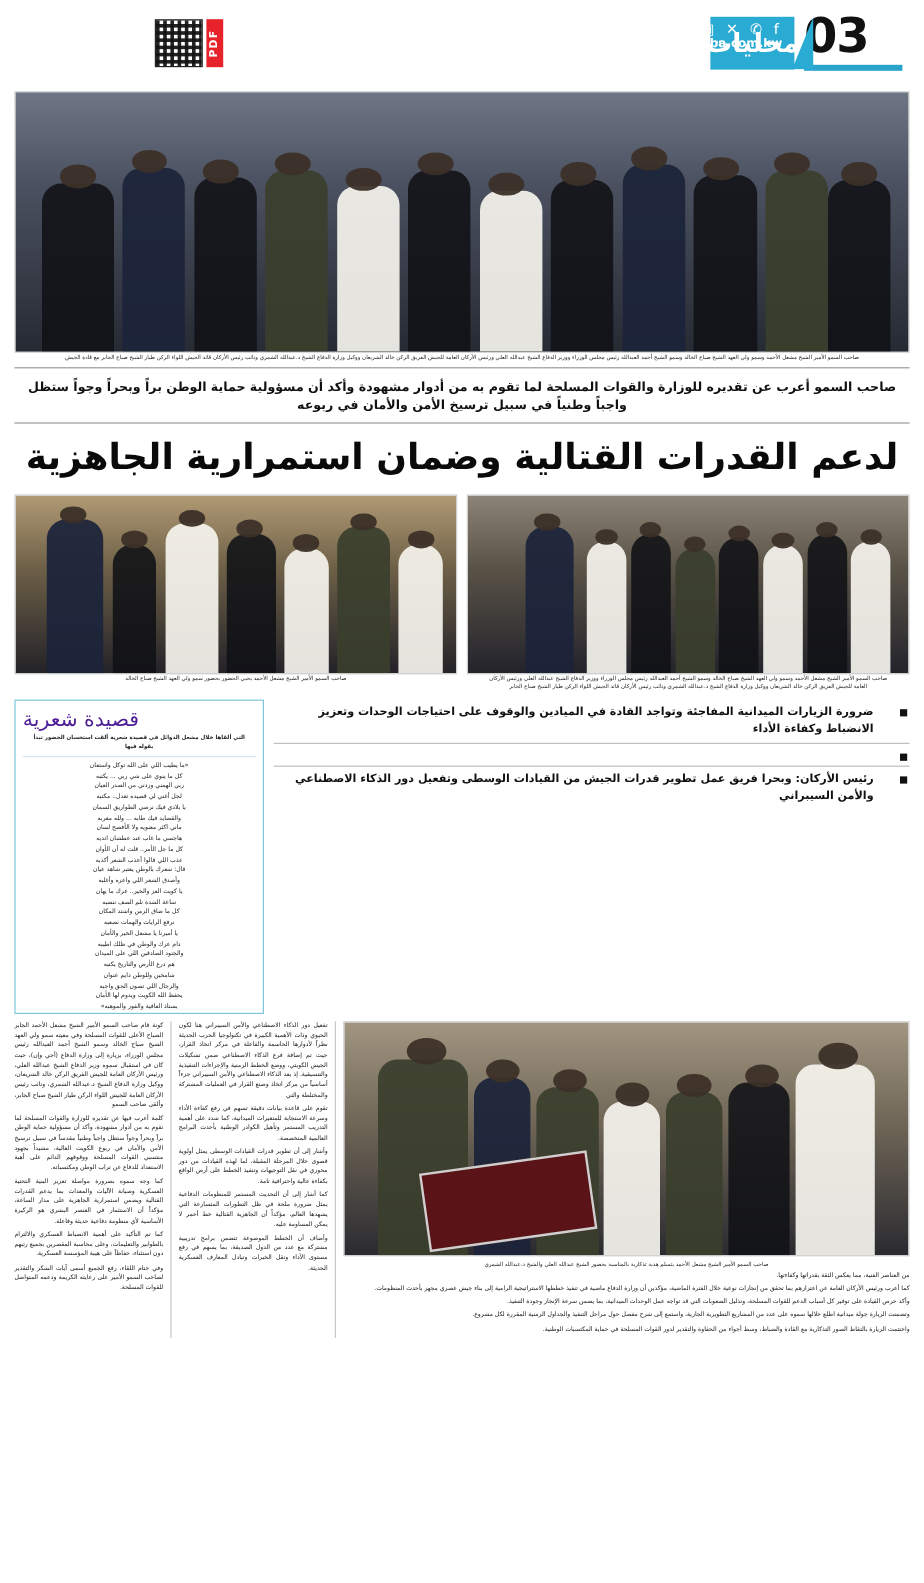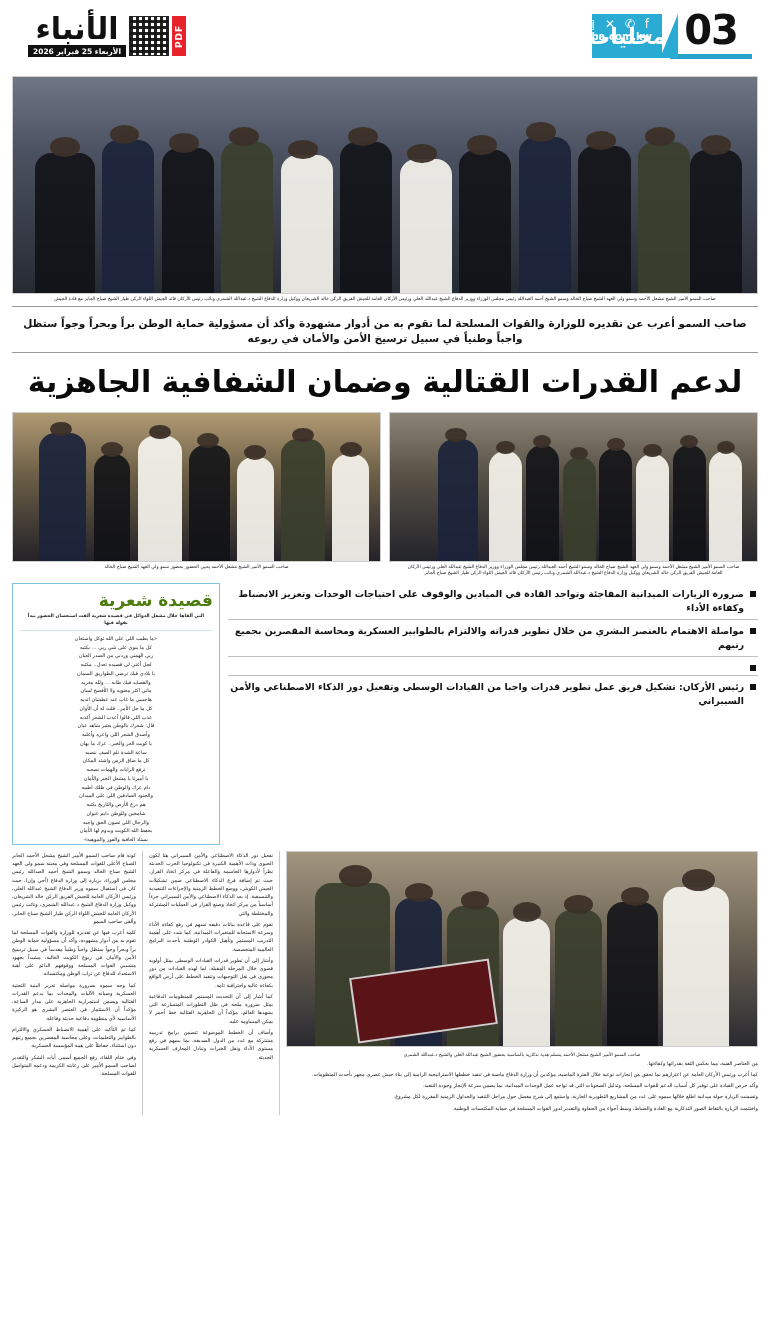--- a/index.html
+++ b/index.html
@@ -10,21 +10,21 @@
     color:#111; overflow:hidden; position:relative;
   }
 
   
   .masthead {
     position:relative; height:72px; width:770px;
     display:flex; align-items:center;
   }
   .page-num {
     position:absolute; right:18px; top:10px;
-    width:82px; text-align:center;
+    width:82px; text-align:left;
   }
   .page-num-txt {
     font-size:40px; font-weight:900; letter-spacing:-1px;
     color:#111; line-height:1; font-family:"DejaVu Sans",sans-serif;
   }
   .page-num-rule { height:5px; background:#29a3cc; margin-top:4px; }
 
   .banner {
     position:absolute; right:108px; left:592px; top:14px; height:44px;
     background:#29abd4; display:flex; align-items:center; justify-content:center;
@@ -107,33 +107,33 @@
     height:150px; border:1px solid #cfcfcf;
     background:linear-gradient(#8c8476 0%,#5a5347 40%,#23232b 100%);
     position:relative; overflow:hidden;
   }
   .photo-mid.b { background:linear-gradient(#b09a74 0%,#6f6148 40%,#232228 100%); }
 
   
   .band { display:flex; padding:6px 12px 0 12px; gap:8px; }
   .bullets { flex:1; }
   .bullet {
-    display:flex; align-items:flex-start; gap:6px;
+    display:flex; align-items:flex-start; gap:22px;
     border-bottom:1px solid #bfbfbf; padding:4px 2px 4px 2px;
     font-size:9.3px; font-weight:700; line-height:1.5; color:#111;
   }
   .bullet:last-child { border-bottom:none; }
   .bsq { width:6px; height:6px; background:#111; margin-top:4px; flex:0 0 auto; }
 
   .poembox {
     width:208px; border:1px solid #7fc6dd; background:#fff;
     padding:4px 6px 0 6px; align-self:flex-start;
   }
   .poem-title {
-    text-align:right; font-size:17px; font-weight:700; color:#4d7c0f;
+    text-align:left; font-size:17px; font-weight:400; color:#4c1d95;
     padding:2px 0 3px 0;
   }
   .poem-sub {
     text-align:center; font-size:4.6px; font-weight:700; line-height:1.5;
     color:#222; padding:0 2px 3px 2px; border-bottom:1px solid #cfe7ef;
   }
   .poem-lines { padding-top:3px; }
   .poem-line {
     text-align:center; font-size:5.1px; line-height:1.72; color:#1a1a1a;
     letter-spacing:.2px;
@@ -178,24 +178,20 @@
   </div>
 
   <div class="social">
     <div class="social-icons">f ✆ ✕ ▣</div>
     <div class="social-url">alanba.com.kw</div>
   </div>
 
   <div class="brandbox">
     <div class="pdf-tag">PDF</div>
     <div class="qr"></div>
-    <div class="logo-wrap">
-      <div class="logo-ar">الأنباء</div>
-      <div class="logo-date">الأربعاء 25 فبراير 2026</div>
-    </div>
   </div>
 </div>
 
 <div class="photo photo-hero">
   <div class="wall" style="background:linear-gradient(180deg,#6e7686 0%,#4b5160 35%,#262a33 100%)"></div>
   <div class="ph-figures">
     <div class="sil" style="right:2%;width:7%;height:66%;"></div>
     <div class="sil sil-g" style="right:9%;width:7%;height:70%;"></div>
     <div class="sil" style="right:17%;width:7%;height:68%;"></div>
     <div class="sil sil-k" style="right:25%;width:7%;height:72%;"></div>
@@ -220,21 +216,21 @@
     <div class="sil-h" style="right:83%;bottom:69%;width:4%;height:9%;"></div>
     <div class="sil-h" style="right:91%;bottom:63%;width:4%;height:9%;"></div>
   </div>
 </div>
 <div class="cap">صاحب السمو الأمير الشيخ مشعل الأحمد وسمو ولي العهد الشيخ صباح الخالد وسمو الشيخ أحمد العبدالله رئيس مجلس الوزراء ووزير الدفاع الشيخ عبدالله العلي ورئيس الأركان العامة للجيش الفريق الركن خالد الشريعان ووكيل وزارة الدفاع الشيخ د.عبدالله الشمري ونائب رئيس الأركان قائد الجيش اللواء الركن طيار الشيخ صباح الجابر مع قادة الجيش</div>
 <div class="rule-thin"></div>
 <div class="subhead">صاحب السمو أعرب عن تقديره للوزارة والقوات المسلحة لما تقوم به من أدوار مشهودة وأكد أن مسؤولية حماية الوطن براً وبحراً وجواً ستظل واجباً وطنياً في سبيل ترسيخ الأمن والأمان في ربوعه</div>
 <div class="rule-thin"></div>
 
 <div class="headline">
-  <div class="headline-l2">لدعم القدرات القتالية وضمان الشفافية الجاهزية</div>
+  <div class="headline-l2">لدعم القدرات القتالية وضمان استمرارية الجاهزية</div>
 </div>
 
 <div class="row2">
   <div class="cell">
     <div class="photo-mid">
       <div class="sil sil-w" style="right:4%;width:9%;height:74%;"></div>
       <div class="sil" style="right:14%;width:9%;height:78%;"></div>
       <div class="sil sil-w" style="right:24%;width:9%;height:72%;"></div>
       <div class="sil" style="right:34%;width:9%;height:76%;"></div>
       <div class="sil sil-g" style="right:44%;width:9%;height:70%;"></div>
@@ -275,28 +271,24 @@
 
 <div class="band">
 
   <div class="bullets">
     <div class="bullet">
       <span class="bsq"></span>
       <span>ضرورة الزيارات الميدانية المفاجئة وتواجد القادة في الميادين والوقوف على احتياجات الوحدات وتعزيز الانضباط وكفاءة الأداء</span>
     </div>
     <div class="bullet">
       <span class="bsq"></span>
-      <span>مواصلة الاهتمام بالعنصر البشري من خلال تطوير قدراته والالتزام بالطوابير العسكرية ومحاسبة المقصرين بجميع رتبهم</span>
     </div>
     <div class="bullet">
       <span class="bsq"></span>
-    </div>
-    <div class="bullet">
-      <span class="bsq"></span>
-      <span>رئيس الأركان: تشكيل فريق عمل تطوير قدرات واجبا من القيادات الوسطى وتفعيل دور الذكاء الاصطناعي والأمن السيبراني</span>
+      <span>رئيس الأركان: وبحرا فريق عمل تطوير قدرات الجيش من القيادات الوسطى وتفعيل دور الذكاء الاصطناعي والأمن السيبراني</span>
     </div>
   </div>
 
   <div class="poembox">
     <div class="poem-title">قصيدة شعرية</div>
     <div class="poem-sub">التي ألقاها خلال مشعل الدوائل في قصيدة شعرية ألقت استحسان الحضور تبدأ بقوله فيها</div>
     <div class="poem-lines">
       <div class="poem-line">«ما يطيب اللي على الله توكل واستعان</div>
       <div class="poem-line">كل ما ينوي على شي ربي ... يكتبه</div>
       <div class="poem-line">ربي الهمني وزدني من الصدر العيان</div>

